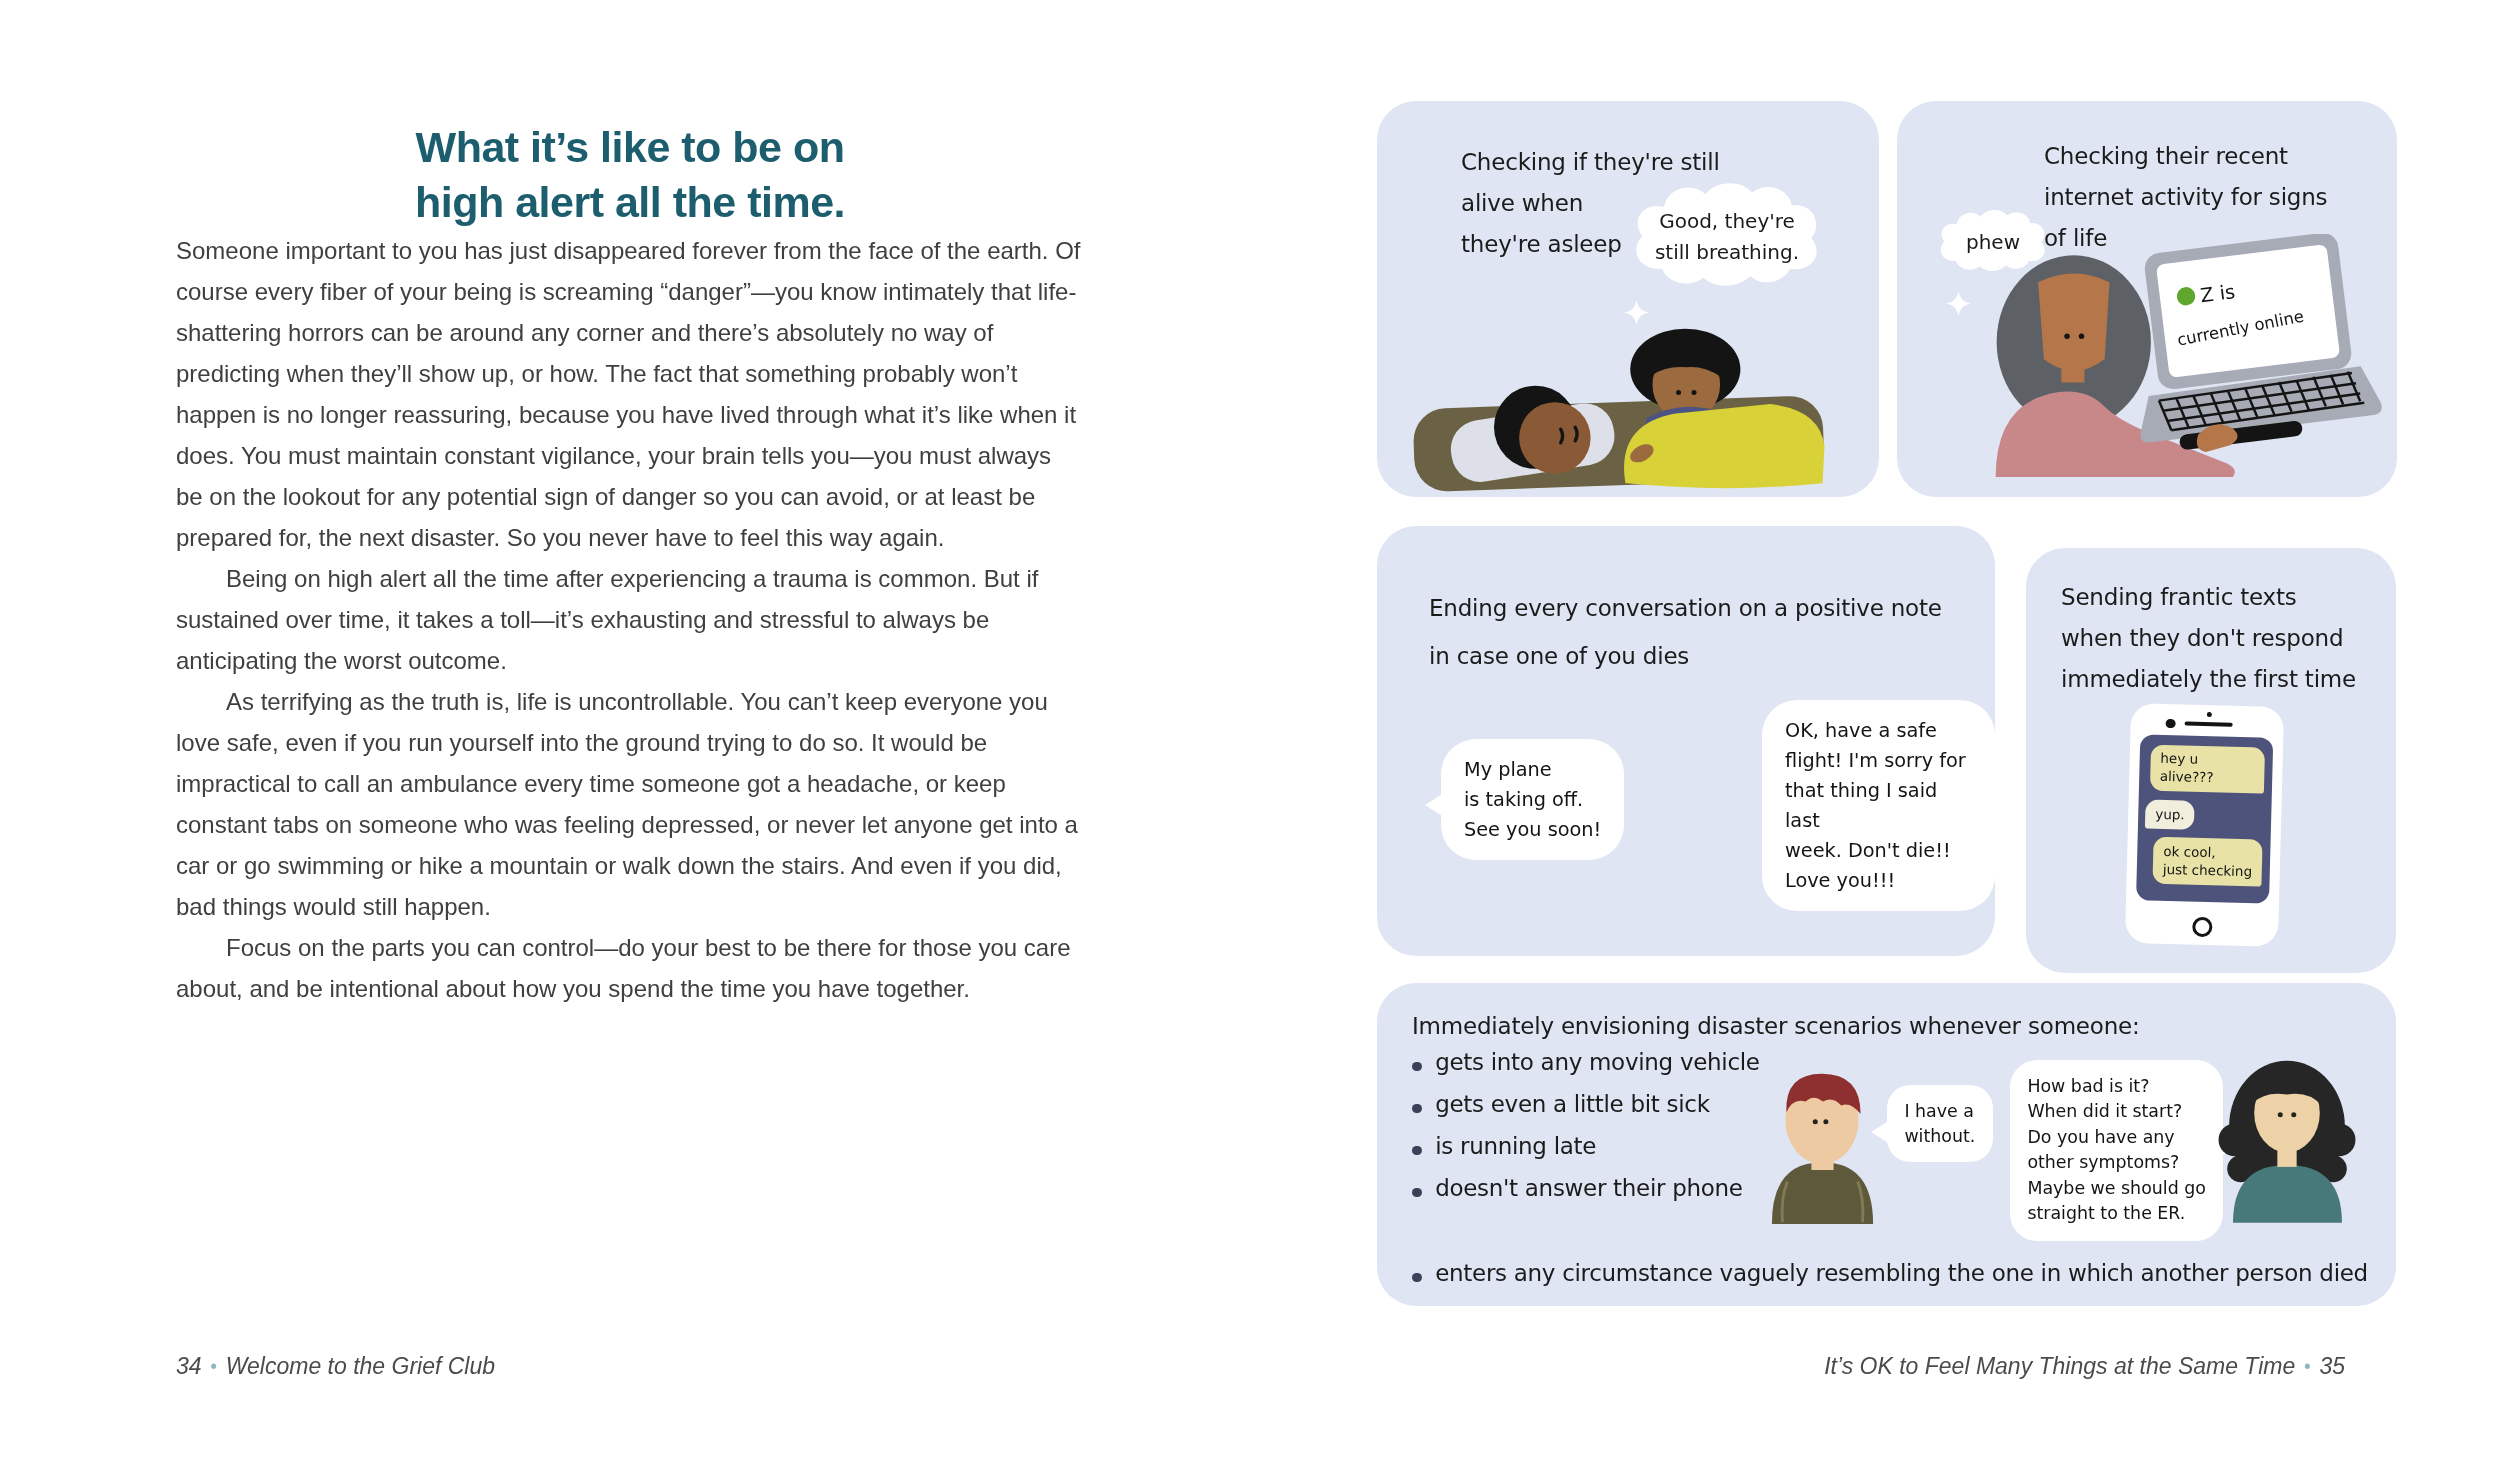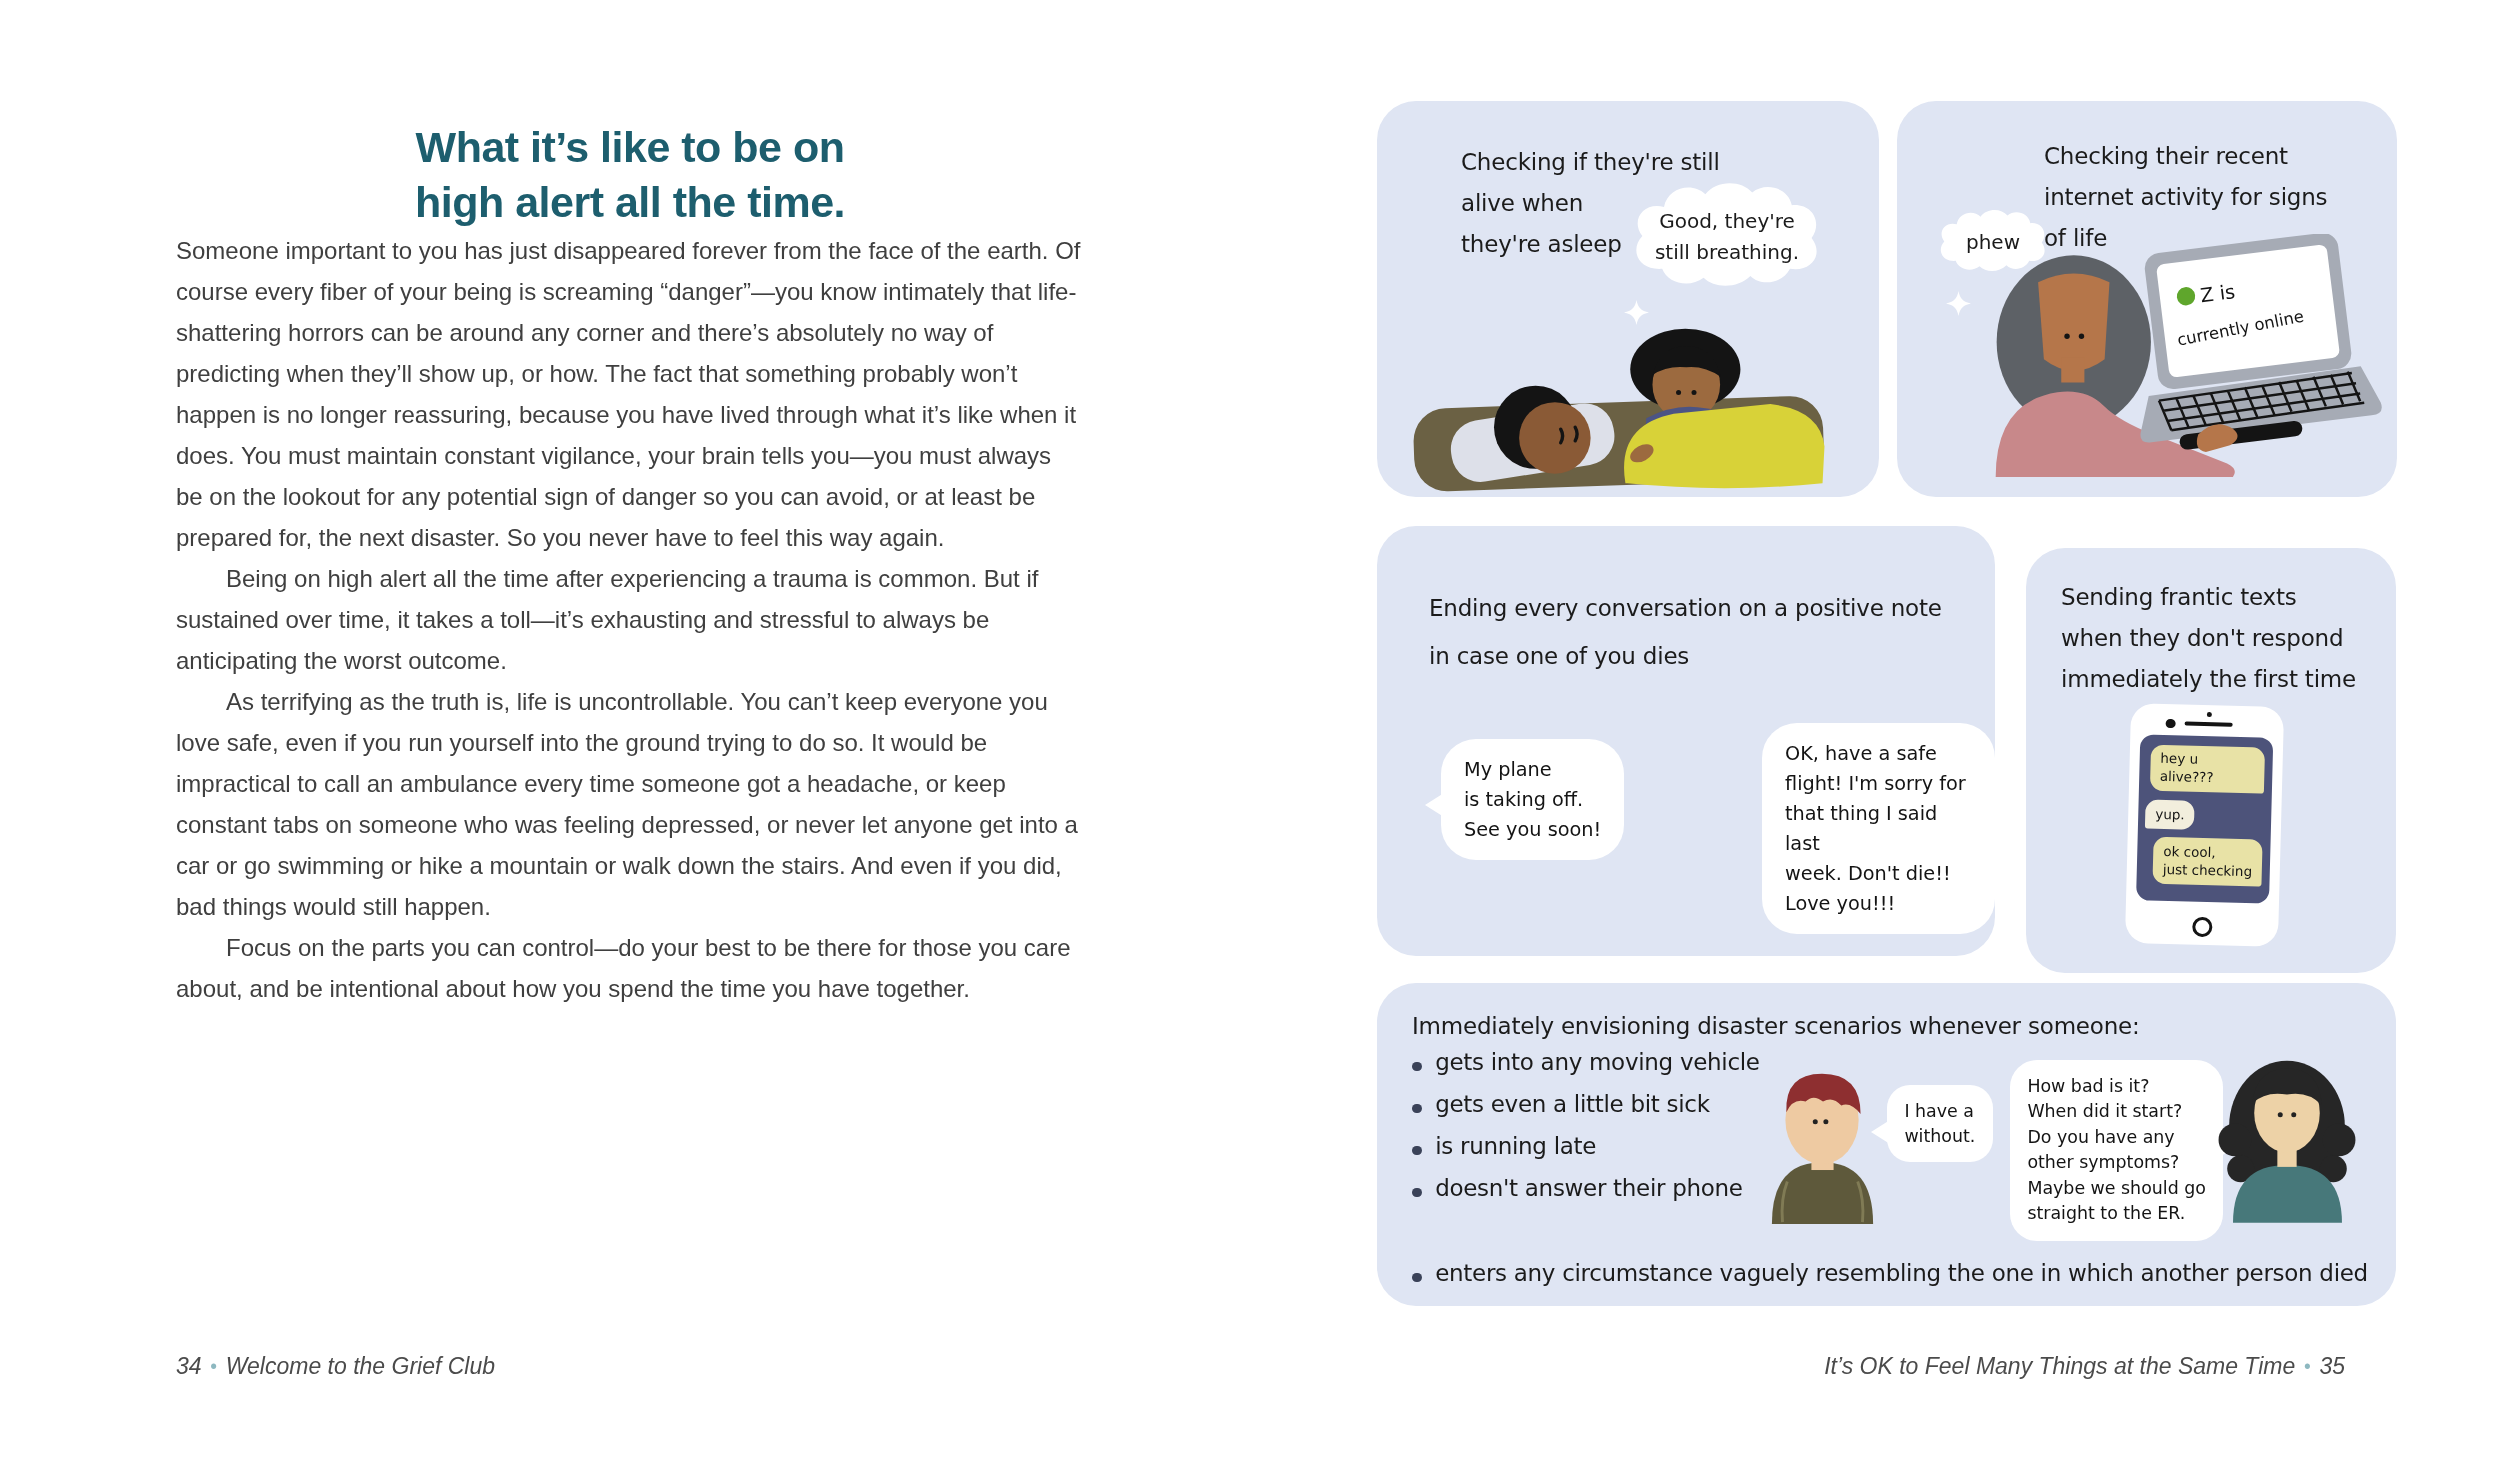--- a/index.html
+++ b/index.html
@@ -59,21 +59,21 @@
 
   
   .bubble{position:absolute; background:#ffffff; border-radius:35px; padding:15.5px 23px;
     font-family:"DejaVu Sans", sans-serif; font-size:19.3px; line-height:30px; color:#141414;
     white-space:pre-line;}
   .bubble::after{content:""; position:absolute; width:0; height:0;
     border-top:12.6px solid transparent; border-bottom:12.6px solid transparent;}
   .tail-left::after{left:-16.4px; top:45%; border-right:19.3px solid #ffffff;}
   .tail-right::after{right:-16.4px; top:40%; border-left:19.3px solid #ffffff;}
   .bubble-my-plane{left:64px; top:213px;}
-  .bubble-safe-flight{left:385px; top:174px;margin-top:23px;}
+  .bubble-safe-flight{left:385px; top:174px;}
   .bubble-headache{left:510px; top:102px; font-size:17.4px; line-height:25px; padding:13.5px 17.4px; border-radius:23px;}
   .bubble-questions{left:633px; top:77px; font-size:17.4px; line-height:25.6px; padding:13.5px 17.4px; border-radius:27px;}
 
   
   .phone{position:absolute; left:102px; top:157px; width:153px; height:240px; background:#ffffff;
     border-radius:23px; transform:rotate(1.5deg);}
   .phone .cam{position:absolute; left:35px; top:14.5px; width:9.7px; height:9.7px; border-radius:50%; background:#141414;}
   .phone .speaker{position:absolute; left:54px; top:17.4px; width:48px; height:3.9px; border-radius:1.9px; background:#141414;}
   .phone .speaker-dot{position:absolute; left:76px; top:6.8px; width:4.8px; height:4.8px; border-radius:50%; background:#141414;}
   .phone .screen{position:absolute; left:9.7px; top:31px; width:133px; height:166px; background:var(--phone-screen);

